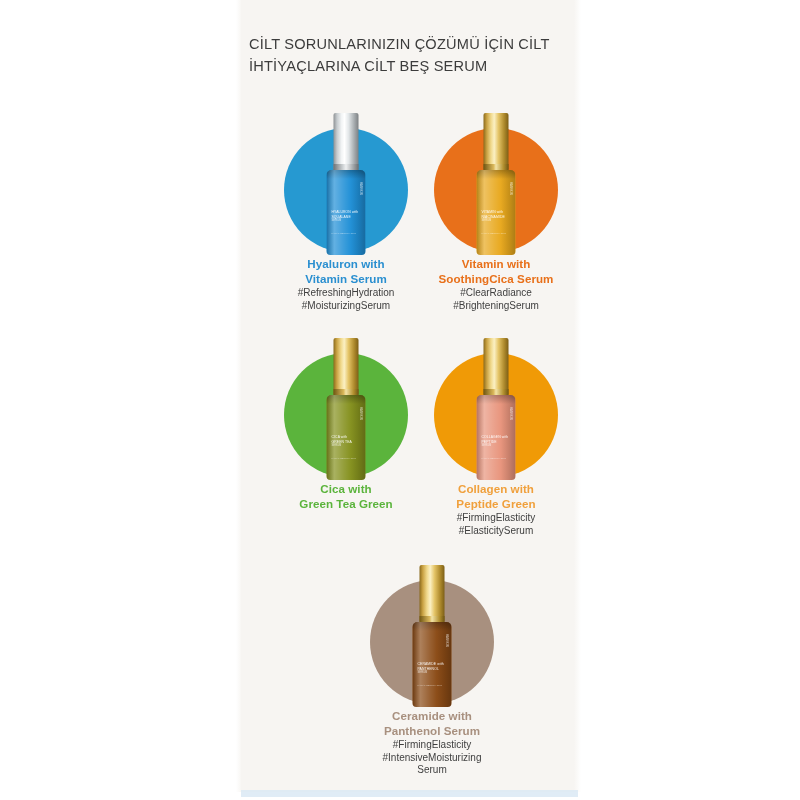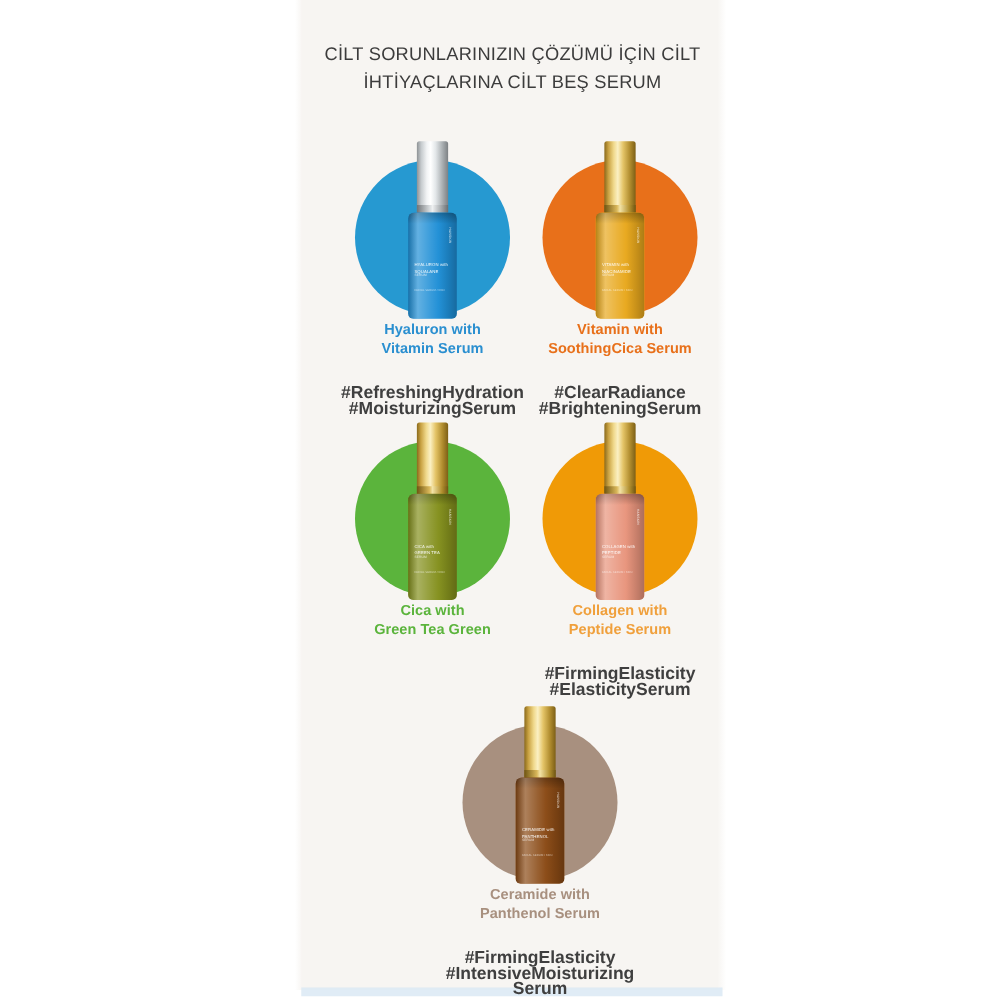--- a/index.html
+++ b/index.html
@@ -56,21 +56,20 @@
     background: #dbe9f4;
     opacity: .85;
   }
 
   
   .heading {
     position: absolute;
     left: 249px;
     top: 33px;
     width: 322px;
-    text-align: center;
     font-size: 14.6px;
     line-height: 22px;
     letter-spacing: .2px;
     color: #3c3c3c;
     font-weight: 400;
   }
   .heading span { display: block; }
 
   
   .product {
@@ -190,25 +189,25 @@
 
   
   .p-title {
     margin-top: 2px;
     font-size: 11.6px;
     line-height: 14.5px;
     font-weight: bold;
     letter-spacing: .05px;
   }
   .p-tags {
-    margin-top: 21px;
-    font-size: 14px;
+    margin-top: 1px;
+    font-size: 10px;
     line-height: 12.6px;
     color: #3f3f3f;
-    font-weight: 700;
+    font-weight: 400;
   }
   .p-tags span { display: block; }
   .p-title span { display: block; }
 </style>
 </head>
 <body>
 
 <div id="page" style="background: rgb(255, 255, 255);">
 
   <div class="panel-edge-left"></div>
@@ -318,21 +317,21 @@
             <div>COLLAGEN with</div>
             <div>PEPTIDE</div>
             <div class="l2">SERUM</div>
             <div class="l3">FACIAL SERUM / 50ml</div>
           </div>
         </div>
       </div>
     </div>
     <div class="p-title" style="color: rgb(240, 160, 60);">
       <span>Collagen with</span>
-      <span>Peptide Serum</span>
+      <span>Peptide Green</span>
     </div>
     <div class="p-tags">
       <span>#FirmingElasticity</span>
       <span>#ElasticitySerum</span>
     </div>
   </div>
 
   <div class="product" style="left:352px; top:562px;">
     <div class="circle-wrap">
       <div class="circle" style="background: rgb(168, 144, 127);"></div>

